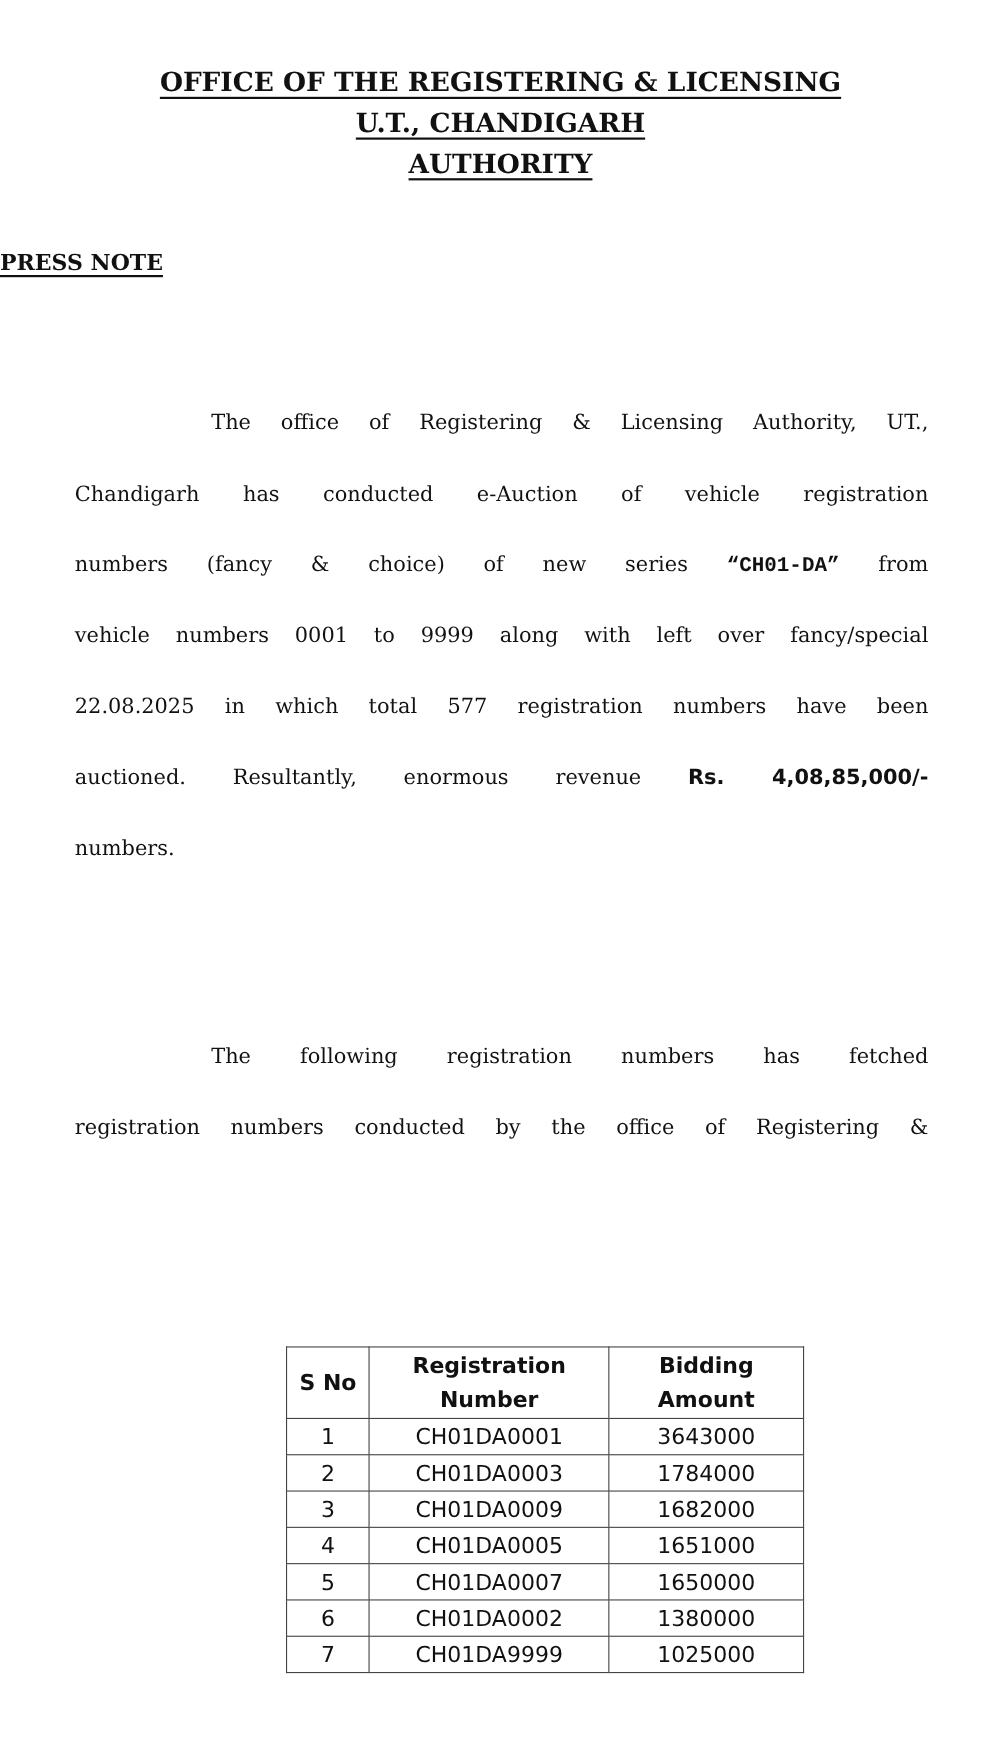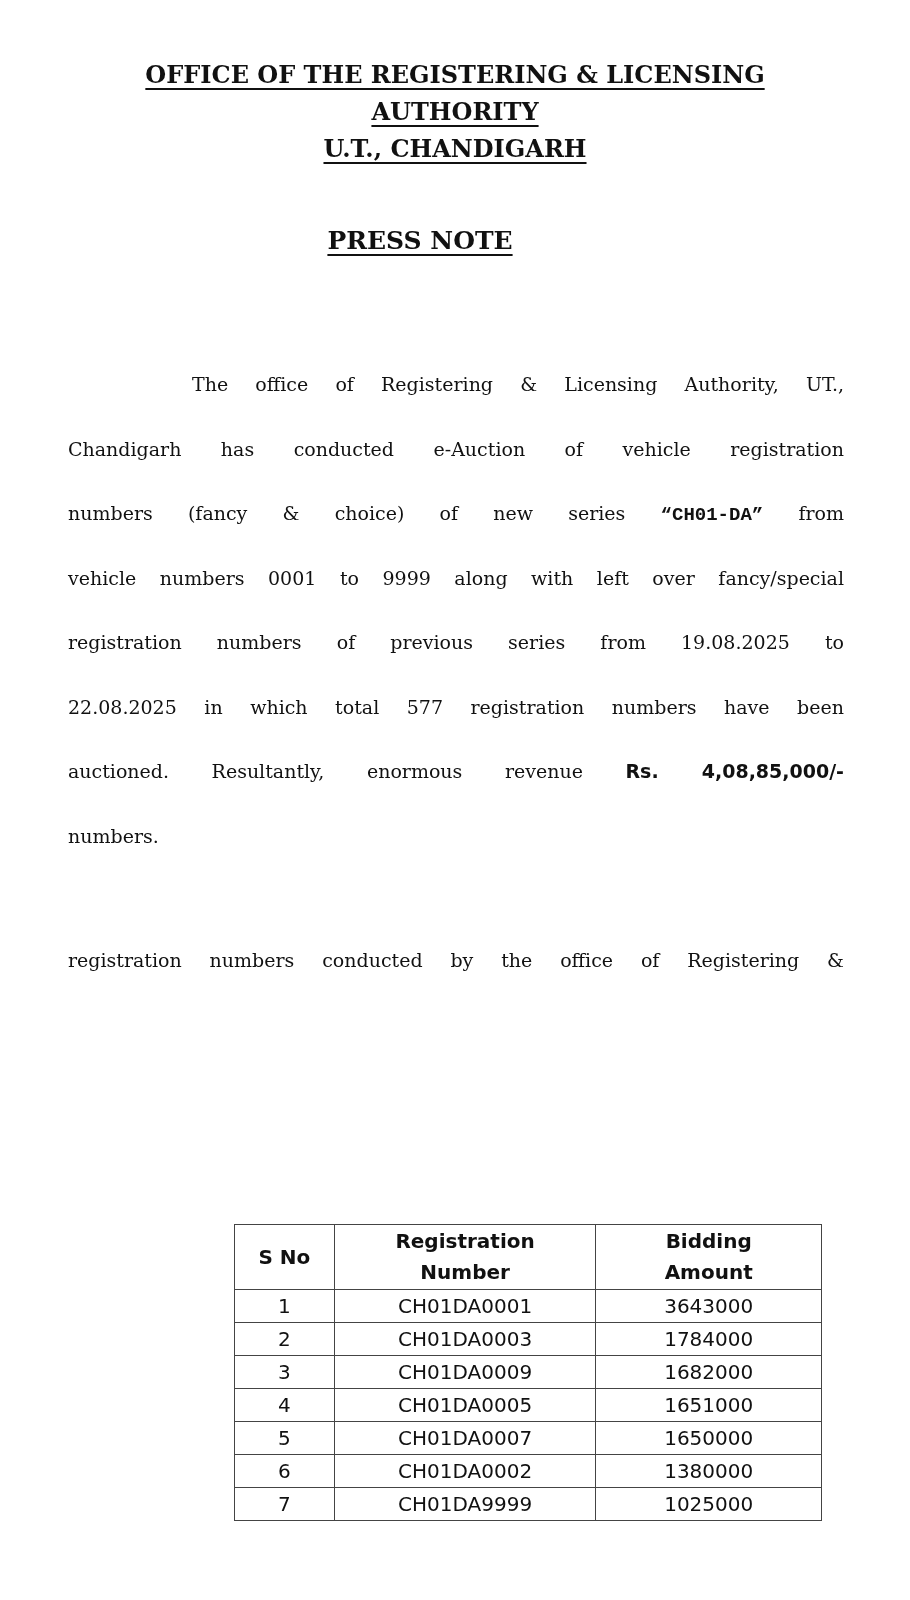--- a/index.html
+++ b/index.html
@@ -1,56 +1,56 @@
 <!DOCTYPE html>
 <html><head>
 <meta charset="utf-8">
 <style>
   html, body { margin:0; padding:0; background:#ffffff; }
   body { width:910px; height:1600px; position:relative; overflow:hidden; color:#111; font-family:"DejaVu Serif", serif; }
   .header { position:absolute; left:0; width:910px; text-align:center; font-family:"DejaVu Serif", serif; font-weight:bold; font-size:24px; line-height:37px; top:56px; }
   .header span { text-decoration:underline; text-underline-offset:5px; text-decoration-thickness:2px; }
-  .title { position:absolute; left:0; width:840px; top:226px; text-align:center; font-weight:bold; font-size:25px; }
+  .title { position:absolute; left:0; width:840px; top:226px; font-weight:bold; font-size:20px; }
   .title span { text-decoration:underline; text-underline-offset:5px; text-decoration-thickness:2px; }
   .para { position:absolute; left:68px; width:776px; font-size:19px; line-height:64.5px; text-align:justify; text-align-last:left; }
   .para .line { display:block; text-align:justify; text-align-last:justify; height:64.5px; white-space:nowrap; }
   .para .line.last { text-align-last:left; }
   .para .indent { padding-left:124px; }
   .b { font-weight:bold;font-family:Liberation Mono, monospace; }
-  table { position:absolute; left:234px; top:1224px; width:588px; border-collapse:collapse; font-family:"DejaVu Sans", sans-serif; font-size:20px; }
+  table { position:absolute; left:260px; top:1224px; width:471px; border-collapse:collapse; font-family:"DejaVu Sans", sans-serif; font-size:20px; }
   th, td { border:1.5px solid #444; text-align:center; padding:0; }
   th { font-weight:bold; height:64px; line-height:31px; }
   td { height:32px; line-height:32px; }
   col.c1 { width:100px; } col.c2 { width:262px; } col.c3 { width:226px; }
 </style>
 </head>
 <body>
 
 <div class="header">
   <div><span>OFFICE OF THE REGISTERING &amp; LICENSING</span></div>
+  <div><span>U.T., CHANDIGARH</span></div>
   <div><span>AUTHORITY</span></div>
-  <div><span>U.T., CHANDIGARH</span></div>
 </div>
 
 <div class="title">
   <span>PRESS NOTE</span>
 </div>
 
 <div class="para" style="top:352px;">
   <span class="line indent">The office of Registering &amp; Licensing Authority, UT.,</span>
   <span class="line">Chandigarh has conducted e-Auction of vehicle registration</span>
   <span class="line"><span>numbers (fancy &amp; choice) of new series </span><span class="b">“CH01-DA”</span><span> from</span></span>
   <span class="line">vehicle numbers 0001 to 9999 along with left over fancy/special</span>
-  <span class="line">registration numbers of previous series from 19.08.2025 to</span>
   <span class="line">22.08.2025 in which total 577 registration numbers have been</span>
   <span class="line"><span>auctioned. Resultantly, enormous revenue </span><span class="b" style="font-family:'DejaVu Sans', sans-serif;">Rs. 4,08,85,000/-</span></span>
   <span class="line last">numbers.</span>
 </div>
 
 <div class="para" style="top:928px;">
+  <span class="line indent">The following registration numbers has fetched</span>
   <span class="line">registration numbers conducted by the office of Registering &amp;</span>
 </div>
 
 <table>
   <colgroup>
       <col class="c1">
       <col class="c2">
       <col class="c3">
     </colgroup>
   <thead>

